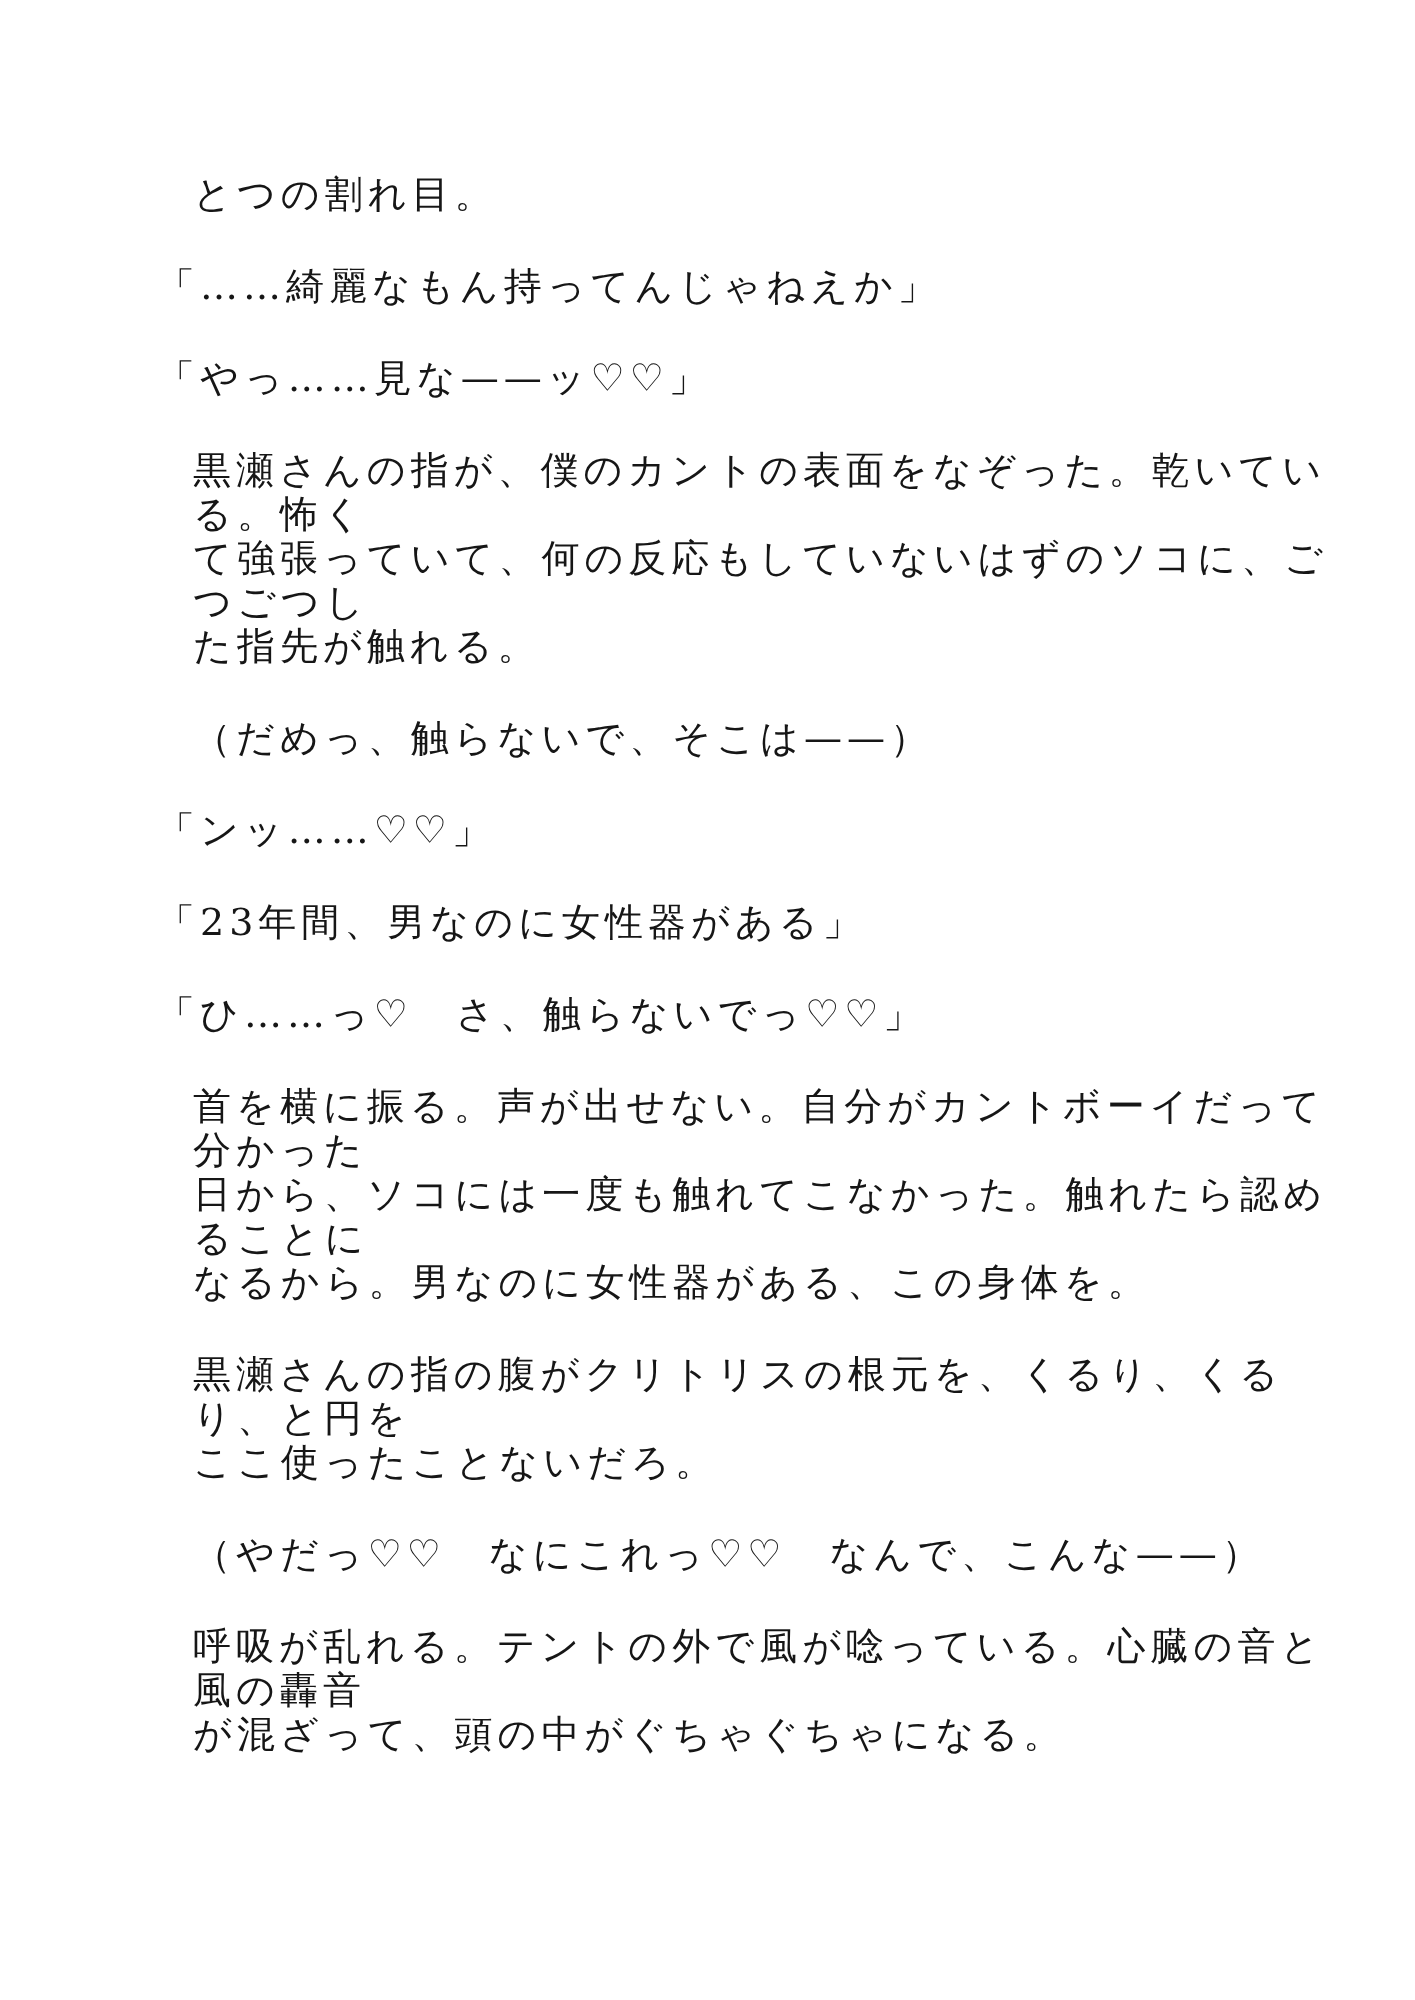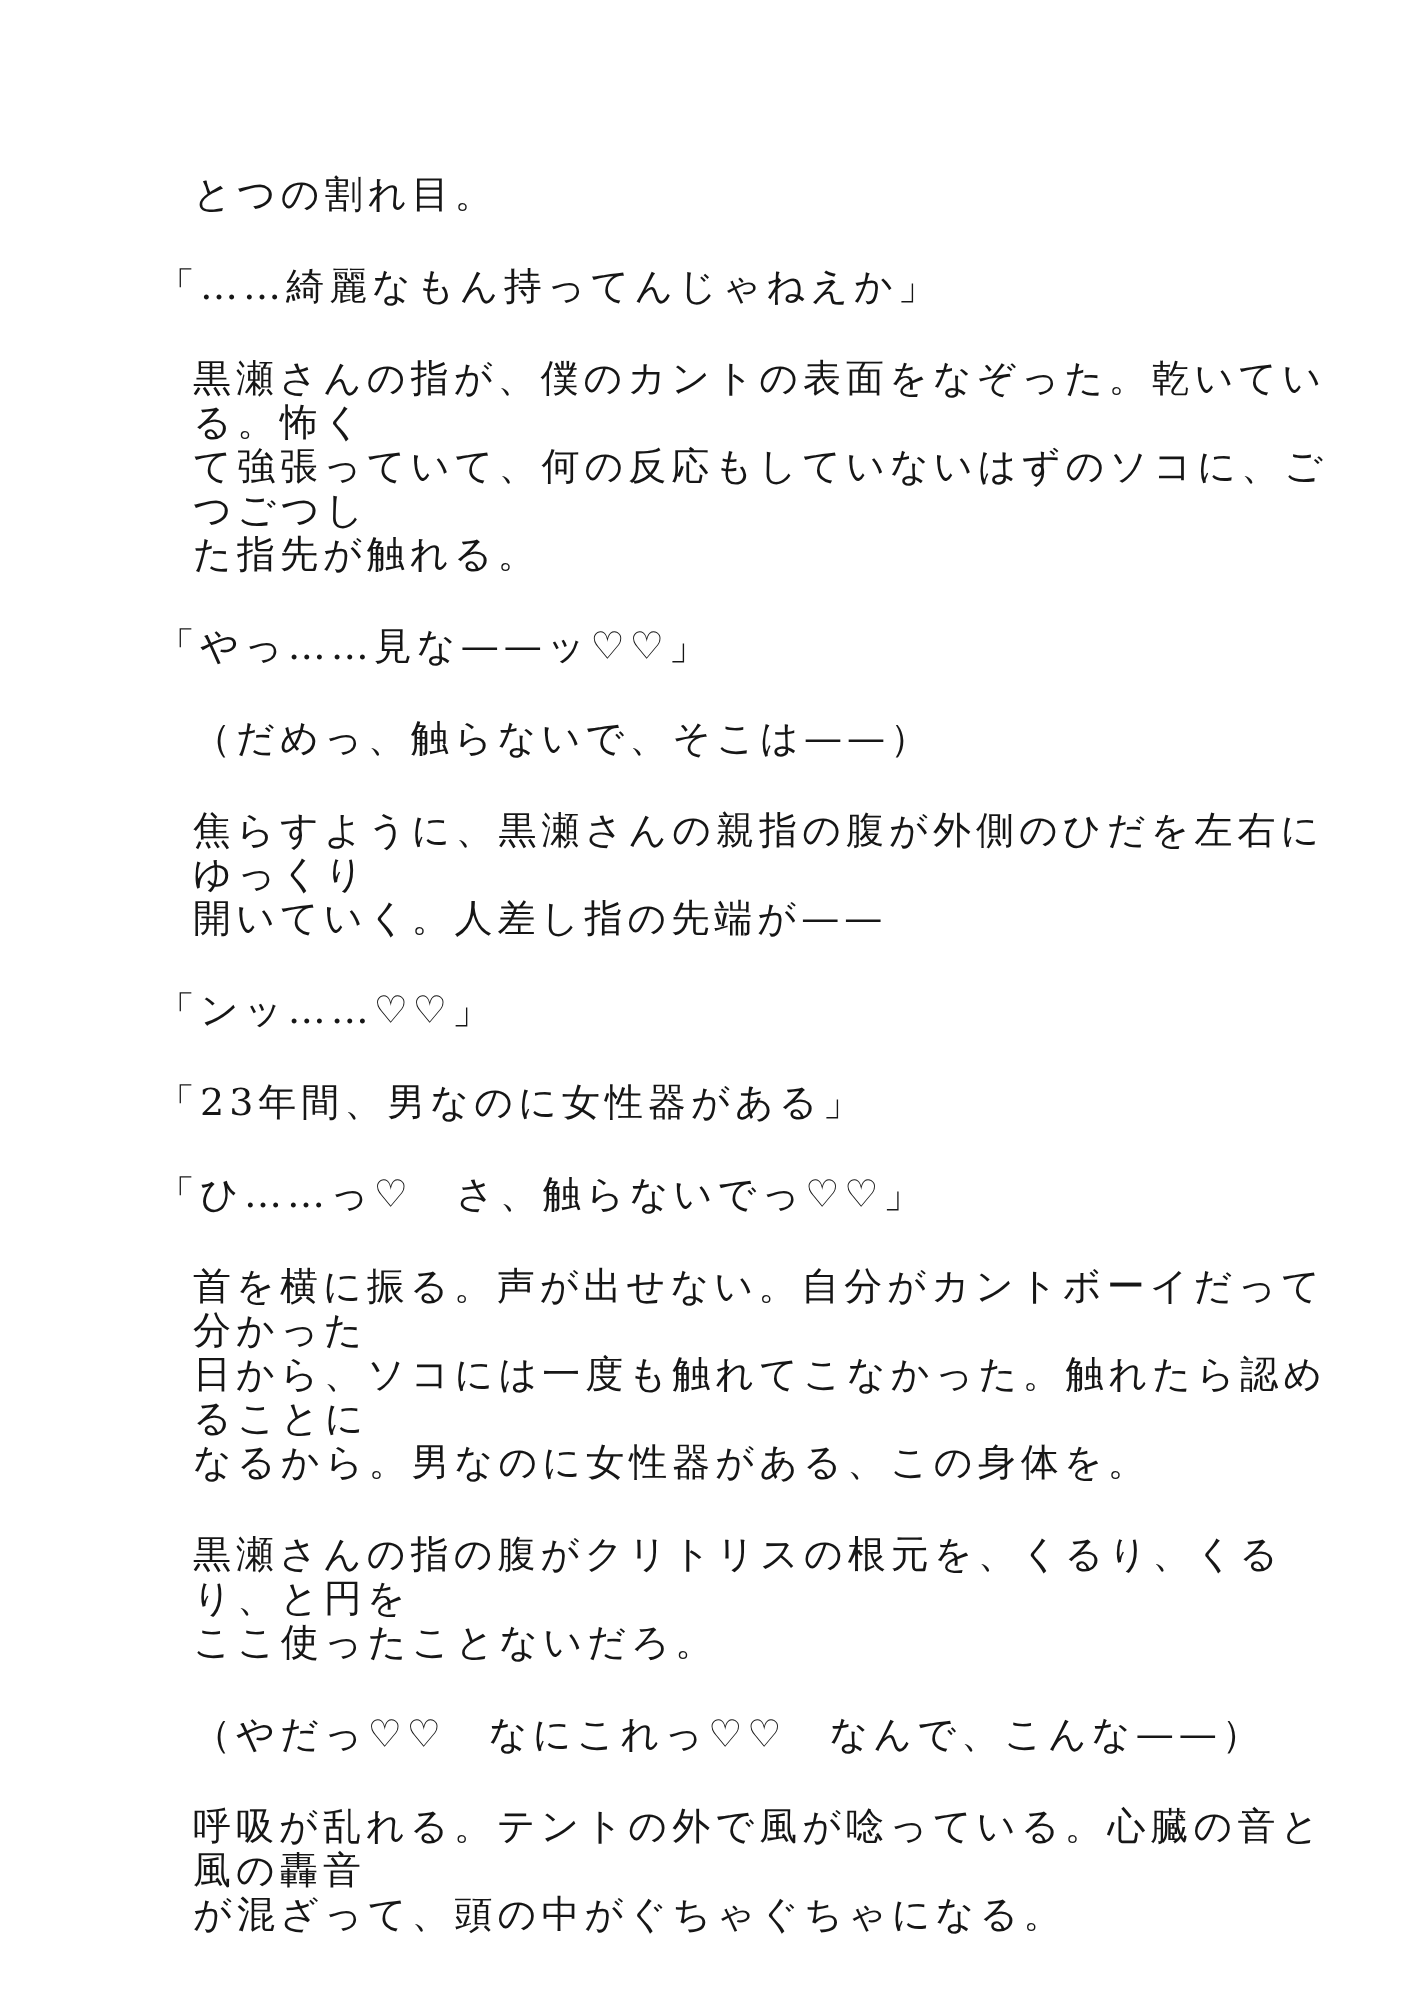--- a/index.html
+++ b/index.html
@@ -37,21 +37,20 @@
   }
   
   .para.hang {
     margin-left: -36px;
   }
 </style>
 </head>
 <body>
 
 <div class="page">
-  <div class="text-column"><p class="para">とつの割れ目。</p><p class="para hang">「……綺麗なもん持ってんじゃねえか」</p><p class="para">黒瀬さんの指が、僕のカントの表面をなぞった。乾いている。怖く
+  <div class="text-column"><p class="para">とつの割れ目。</p><p class="para hang">「……綺麗なもん持ってんじゃねえか」</p><p class="para hang">「やっ……見な——ッ♡♡」</p><p class="para">黒瀬さんの指が、僕のカントの表面をなぞった。乾いている。怖く
 て強張っていて、何の反応もしていないはずのソコに、ごつごつし
-た指先が触れる。</p><p class="para hang">「やっ……見な——ッ♡♡」</p><p class="para">（だめっ、触らないで、そこは——）</p><p class="para">焦らすように、黒瀬さんの親指の腹が外側のひだを左右にゆっくり
-開いていく。人差し指の先端が——</p><p class="para hang">「ンッ……♡♡」</p><p class="para hang">「23年間、男なのに女性器がある」</p><p class="para hang">「ひ……っ♡　さ、触らないでっ♡♡」</p><p class="para">首を横に振る。声が出せない。自分がカントボーイだって分かった
+た指先が触れる。</p><p class="para">（だめっ、触らないで、そこは——）</p><p class="para hang">「ンッ……♡♡」</p><p class="para hang">「23年間、男なのに女性器がある」</p><p class="para hang">「ひ……っ♡　さ、触らないでっ♡♡」</p><p class="para">首を横に振る。声が出せない。自分がカントボーイだって分かった
 日から、ソコには一度も触れてこなかった。触れたら認めることに
 なるから。男なのに女性器がある、この身体を。</p><p class="para">黒瀬さんの指の腹がクリトリスの根元を、くるり、くるり、と円を
 ここ使ったことないだろ。</p><p class="para">（やだっ♡♡　なにこれっ♡♡　なんで、こんな——）</p><p class="para">呼吸が乱れる。テントの外で風が唸っている。心臓の音と風の轟音
 が混ざって、頭の中がぐちゃぐちゃになる。</p></div>
 </div>
 
 </body></html>

